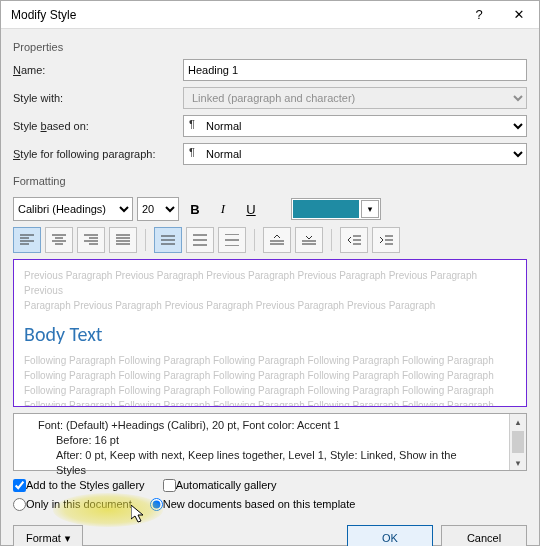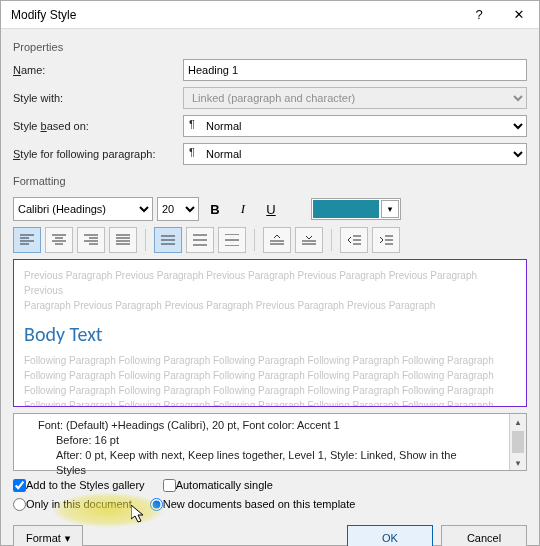--- a/index.html
+++ b/index.html
@@ -149,21 +149,21 @@
         <span class="paragraph-mark">¶</span>
         <select class="combo">
           <option>Normal</option>
         </select>
       </div>
     </div>
 
     <div class="section-label">Formatting</div>
 
     <div class="formatting-toolbar">
-      <select style="width:140px">
+      <select style="width:120px">
         <option>Calibri (Headings)</option>
       </select>
       <select style="width:42px">
         <option>20</option>
       </select>
       <div class="tb-btn" style="font-weight:bold">B</div>
       <div class="tb-btn" style="font-style:italic;font-family:serif">I</div>
       <div class="tb-btn" style="text-decoration:underline">U</div>
       <div style="width:20px"></div>
       <div class="color-swatch">
@@ -286,21 +286,21 @@
 
     <div class="opts">
       <div class="highlight"></div>
       <div class="line">
         <label class="chk">
           <input type="checkbox" checked="" style="">
           <span>Add to the Styles gallery</span>
         </label>
         <label class="chk">
           <input type="checkbox" style="">
-          <span>Automatically single</span>
+          <span>Automatically gallery</span>
         </label>
       </div>
       <div class="line">
         <label class="rdo">
           <input type="radio" name="scope" style="">
           <span>Only in this document</span>
         </label>
         <label class="rdo">
           <input type="radio" name="scope" checked="" style="">
           <span>New documents based on this template</span>

